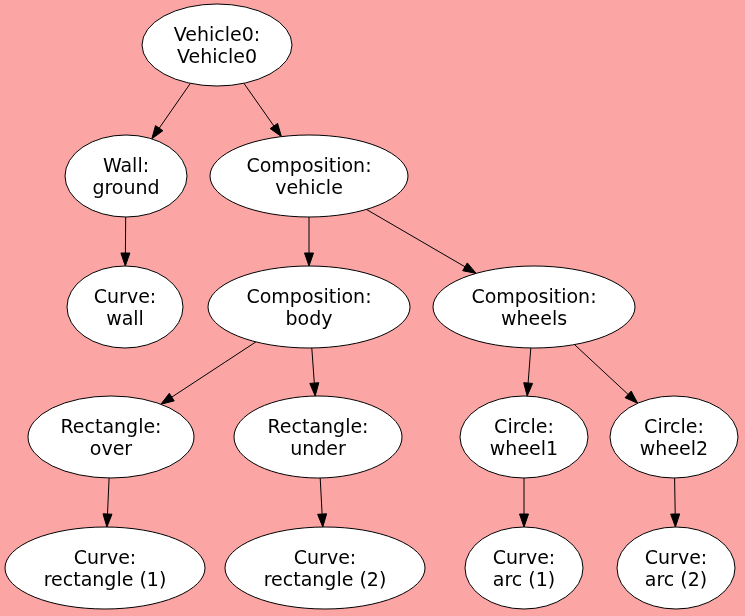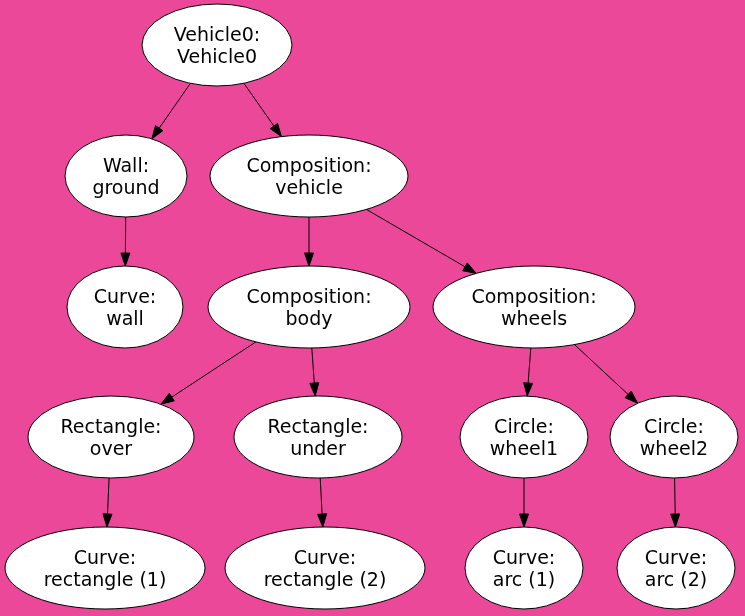--- a/index.html
+++ b/index.html
@@ -3,21 +3,21 @@
 <meta charset="utf-8">
 <style>
   html, body {
     margin: 0;
     padding: 0;
     background: #ffffff;
   }
   .canvas {
     width: 745px;
     height: 616px;
-    background: #ec4899;
+    background: #fca5a5;
     overflow: hidden;
   }
   svg { display: block; }
   .node-ellipse {
     fill: #ffffff;
     stroke: #000000;
     stroke-width: 1;
   }
   .node-label {
     font-family: "DejaVu Sans", "Liberation Sans", sans-serif;

